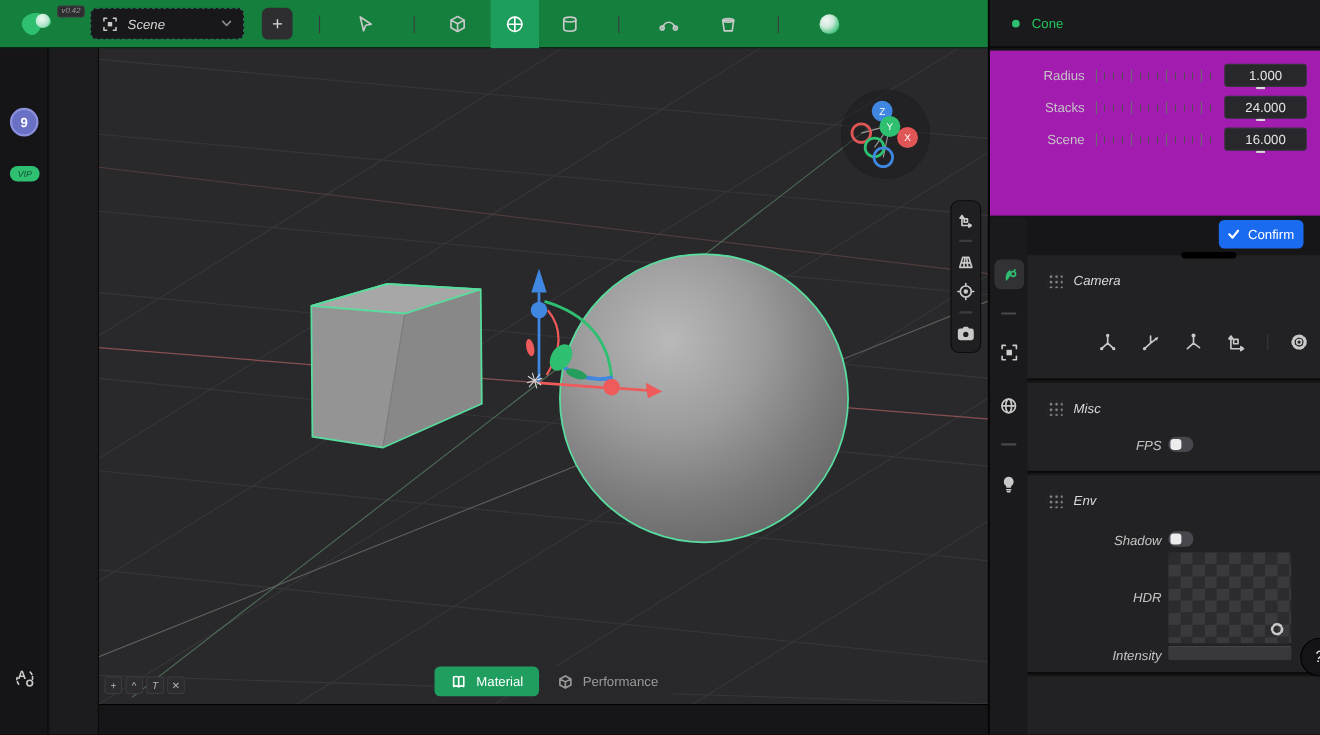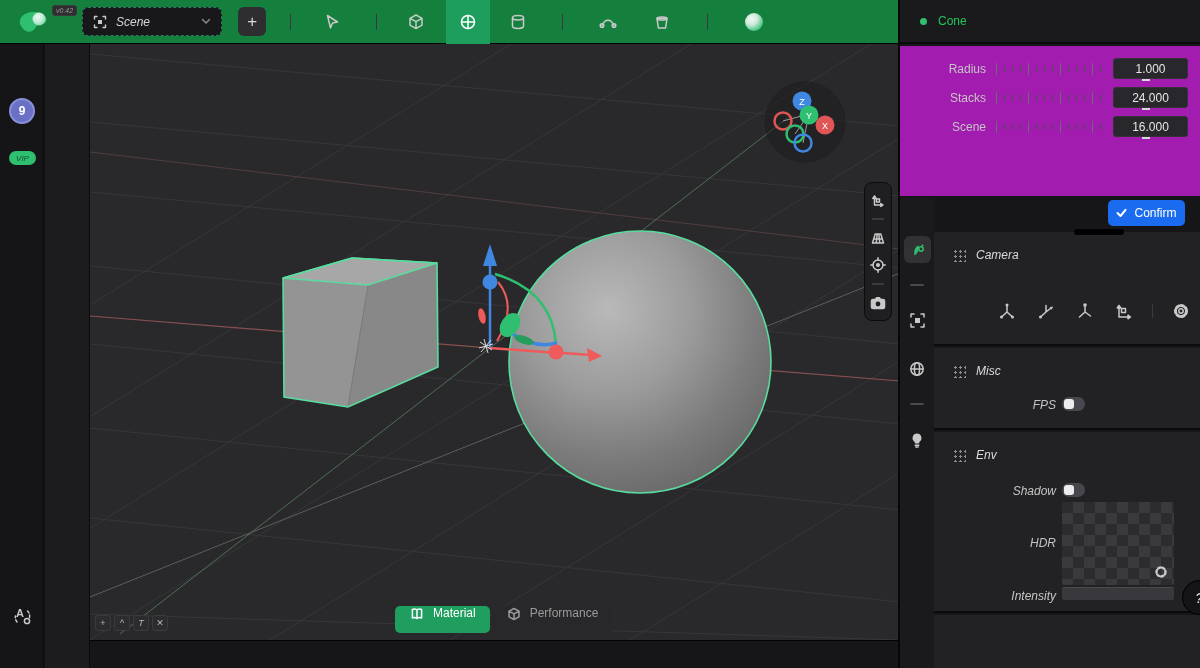--- a/index.html
+++ b/index.html
@@ -44,21 +44,21 @@
     display:flex; flex-direction:column; align-items:center; padding:8px 0; gap:9px; }
   .vtoolbar .sep { width:12px; height:2px; background:#3c3c40; border-radius:1px; }
 
   
   .corner-btns { left:5px; top:571px; display:flex; gap:3px; }
   .corner-btns .cbtn { width:16px; height:16px; background:#2c2c2f; border:1px solid #3b3b3f; border-radius:3px;
     color:#b8b8b8; font-size:9px; display:flex; align-items:center; justify-content:center; }
 
   
   .vp-tabs { left:305px; top:562px; display:flex; gap:2px; }
-  .vp-tab { height:27px; border-radius:5px; display:flex; gap:8px; padding:0 14px; font-size:12px; }
+  .vp-tab { height:27px; border-radius:5px; display:flex; align-items:center; gap:8px; padding:0 14px; font-size:12px; }
   .vp-tab.active { background:#1f9e5f; color:#fff; }
   .vp-tab.inactive { background:#28282b; color:#9a9a9a; }
 
   
   #inspector { left:900px; top:0; width:300px; height:668px; background:#161618; }
   .insp-head { left:0; top:0; width:300px; height:44px; background:#1a1a1c; border-bottom:2px solid #0a0a0a;
     display:flex; align-items:center; gap:11px; padding-left:20px; }
   .dot-green { width:7px; height:7px; border-radius:50%; background:#2fbf71; }
   .insp-title { font-size:12px; color:#22c55e; }
   .params-block { left:0; top:46px; width:300px; height:150px; background:#a21caf; }

